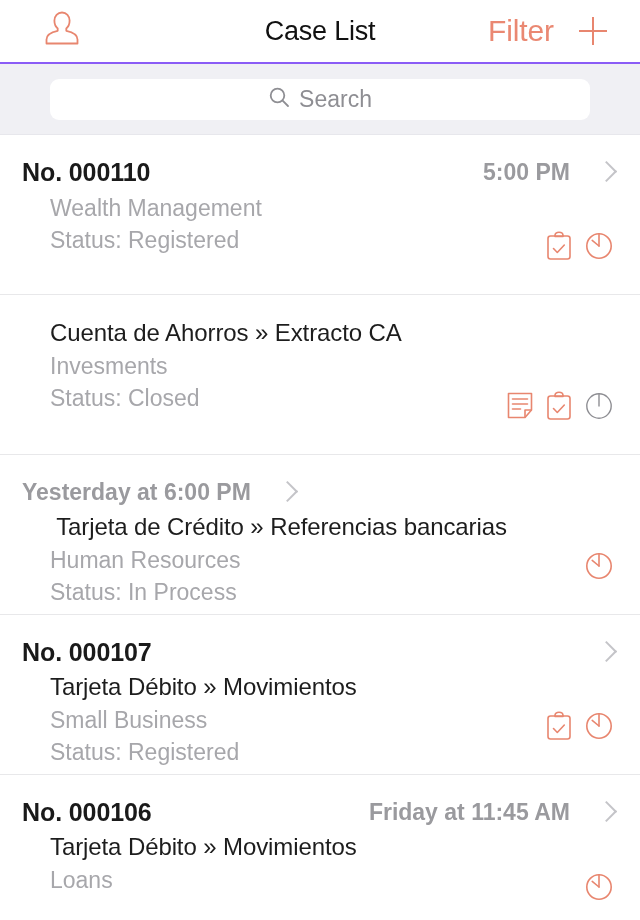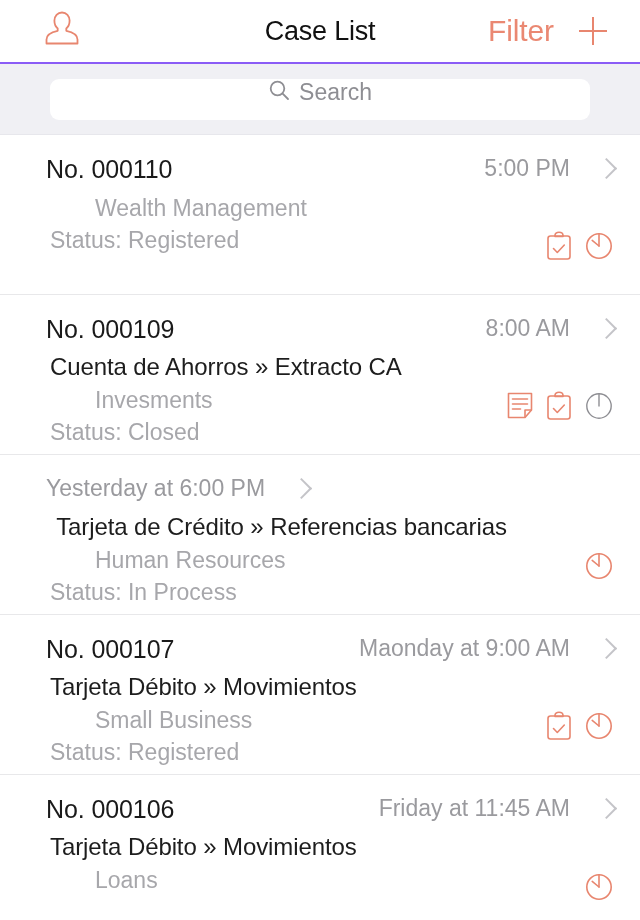--- a/index.html
+++ b/index.html
@@ -66,21 +66,21 @@
     align-items: center;
     justify-content: center;
     border-bottom: 1px solid #e7e7ec;
   }
   .search-field {
     width: 540px;
     height: 41px;
     background: #ffffff;
     border-radius: 9px;
     display: flex;
-    align-items: flex-start;
+    align-items: center;
     justify-content: center;
     gap: 9px;
     cursor: text;
   }
   .search-placeholder {
     font-size: 23px;
     color: #8e8e93;
   }
 
   
@@ -90,24 +90,25 @@
     height: 160px;
     padding: 20px 0 0 0;
     border-bottom: 1px solid #e8e8ea;
     background: #ffffff;
     cursor: pointer;
   }
   .case-row:last-child { border-bottom: none; }
 
   .row-top {
     display: flex;
-    align-items: flex-start;
+    align-items: center;
     justify-content: space-between;
-    padding: 0 28px 0 46px;
+    padding: 0 28px 0 22px;
     height: 34px;
+    font-weight: bold;
   }
   .case-no {
     font-size: 25px;
     color: #1a1a1a;
     letter-spacing: -0.1px;
   }
   .row-top-right {
     display: flex;
     align-items: center;
     gap: 28px;
@@ -137,21 +138,20 @@
     color: #1d1d1d;
     margin-top: 4px;
     white-space: pre;
     letter-spacing: -0.1px;
   }
   .case-dept {
     padding: 0 28px 0 50px;
     font-size: 23px;
     color: #a7a7ab;
     margin-top: 6px;
-    margin-left: 45px;
   }
   .case-status {
     padding: 0 28px 0 50px;
     font-size: 23px;
     color: #a7a7ab;
     margin-top: 5px;
   }
 
   .row-icons {
     position: absolute;
@@ -229,27 +229,20 @@
         <svg width="30" height="30" viewBox="0 0 30 30" fill="none">
           <circle cx="15" cy="15" r="12.2" stroke="currentColor" stroke-width="1.6"></circle>
           <path d="M15 15V2.8" stroke="currentColor" stroke-width="1.6" stroke-linecap="round"></path>
           <path d="M15 15L8.2 9.4" stroke="currentColor" stroke-width="1.6" stroke-linecap="round"></path>
         </svg>
       </span>
     </div>
   </div>
 
   <div class="case-row">
-    <div class="row-top">
-      <span class="case-no">No. 000109</span>
-      <span class="row-top-right">
-        <span class="case-time">8:00 AM</span>
-        <span class="chevron"></span>
-      </span>
-    </div>
     <div class="case-subject">Cuenta de Ahorros » Extracto CA</div>
     <div class="case-dept">Invesments</div>
     <div class="case-status">Status: Closed</div>
     <div class="row-icons">
       <span class="ic">
         <svg width="28" height="30" viewBox="0 0 28 30" fill="none">
           <path d="M2.5 2.5h23v16.5l-6.5 7.5h-16.5z" stroke="currentColor" stroke-width="1.6" stroke-linejoin="round"></path>
           <path d="M25.5 19h-6.5v7.5" stroke="currentColor" stroke-width="1.6" stroke-linejoin="round"></path>
           <line x1="6.5" y1="8" x2="21.5" y2="8" stroke="currentColor" stroke-width="1.6" stroke-linecap="round"></line>
           <line x1="6.5" y1="13" x2="21.5" y2="13" stroke="currentColor" stroke-width="1.6" stroke-linecap="round"></line>
@@ -290,21 +283,20 @@
           <path d="M15 15L8.2 9.4" stroke="currentColor" stroke-width="1.6" stroke-linecap="round"></path>
         </svg>
       </span>
     </div>
   </div>
 
   <div class="case-row">
     <div class="row-top">
       <span class="case-no">No. 000107</span>
       <span class="row-top-right">
-        <span class="case-time">Maonday at 9:00 AM</span>
         <span class="chevron"></span>
       </span>
     </div>
     <div class="case-subject">Tarjeta Débito » Movimientos</div>
     <div class="case-dept">Small Business</div>
     <div class="case-status">Status: Registered</div>
     <div class="row-icons">
       <span class="ic">
         <svg width="26" height="30" viewBox="0 0 26 30" fill="none">
           <rect x="2" y="5" width="22" height="23" rx="2.5" stroke="currentColor" stroke-width="1.6"></rect>

